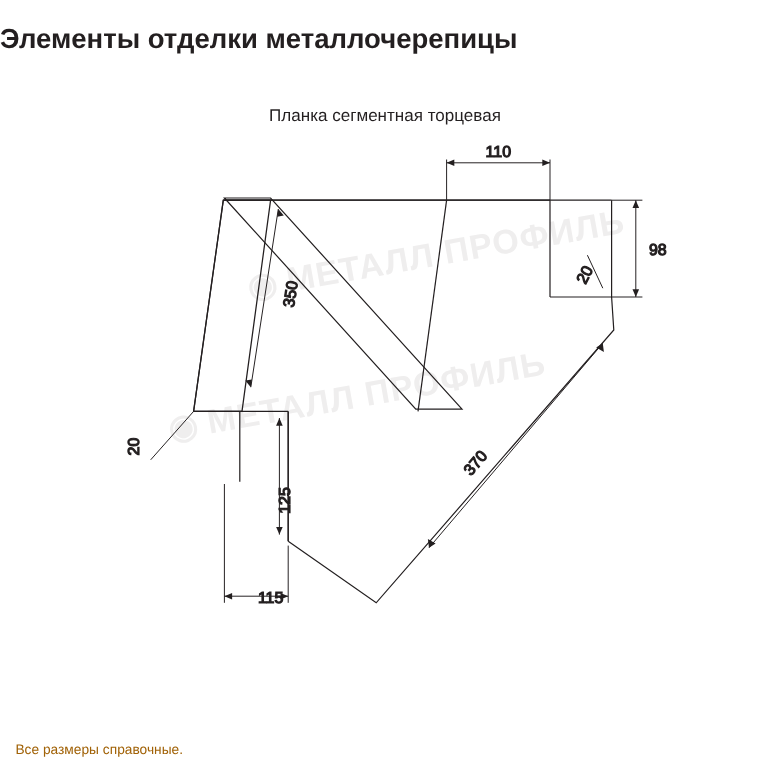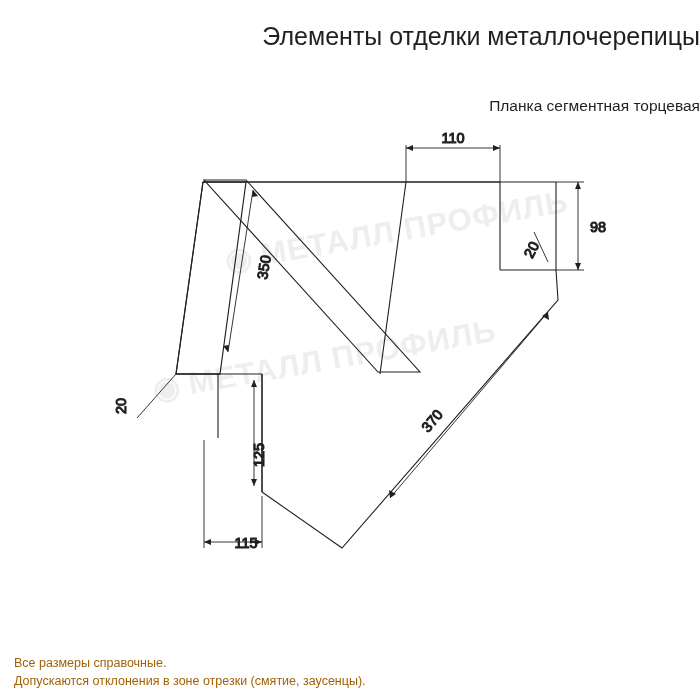--- a/index.html
+++ b/index.html
@@ -17,32 +17,32 @@
   }
   .page {
     position: absolute;
     inset: 0;
   }
   .title {
     position: absolute;
     top: 22px;
     left: 0;
     width: 700px;
-    text-align: right;
+    text-align: left;
     font-size: 25px;
-    font-weight: normal;
+    font-weight: bold;
     letter-spacing: 0px;
     color: #231f20;
   }
   .subtitle {
     position: absolute;
     top: 95px;
     left: 0;
     width: 700px;
-    text-align: right;
+    text-align: center;
     font-size: 15.5px;
     line-height: 22px;
     color: #231f20;
   }
   .drawing {
     position: absolute;
     top: 0;
     left: 0;
   }
   .footnotes {
@@ -206,16 +206,15 @@
         <text x="436" y="424" text-anchor="middle" transform="rotate(-50 436 424)">370</text>
         <text x="126" y="406" text-anchor="middle" transform="rotate(-90 126 406)">20</text>
         <text x="264" y="455" text-anchor="middle" transform="rotate(-90 264 455)">125</text>
         <text x="246" y="548" text-anchor="middle">115</text>
       </g>
     </g>
   </svg>
 
   <div class="footnotes">
     <div>Все размеры справочные.</div>
-    <div>Допускаются отклонения в зоне отрезки (смятие, заусенцы).</div>
   </div>
 
 </div>
 
 </body></html>

